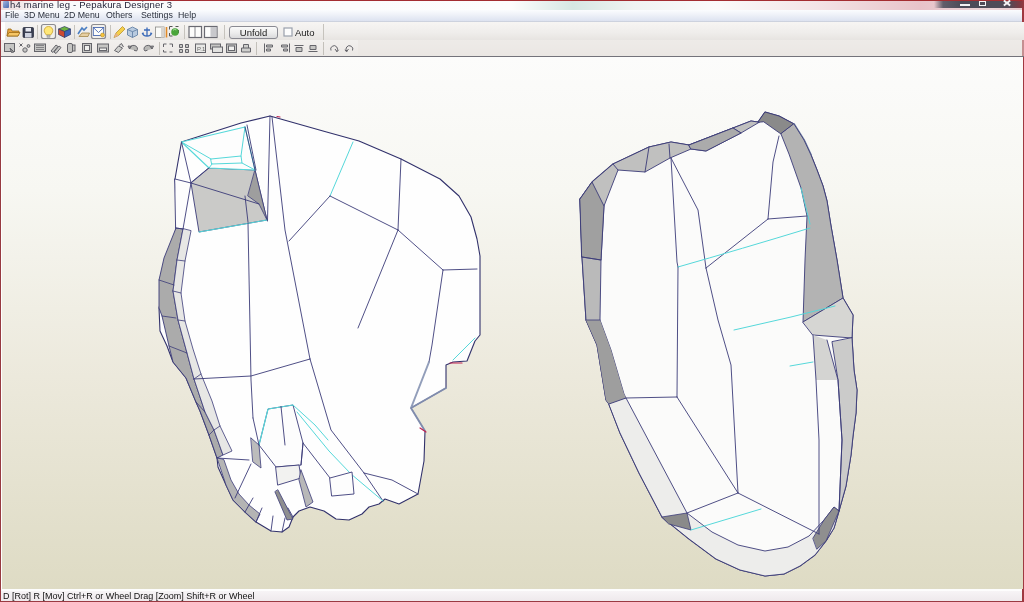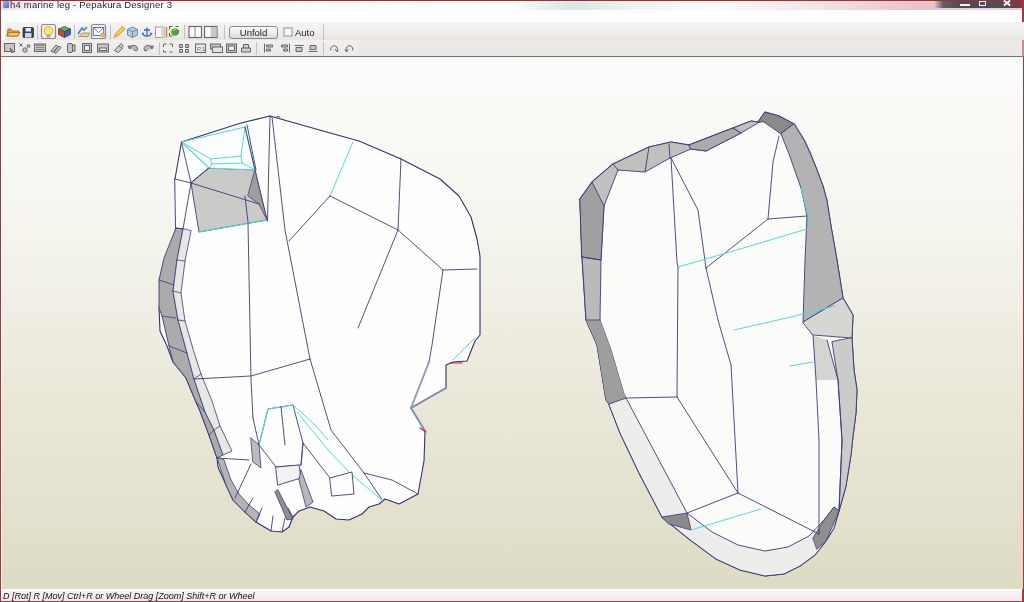--- a/index.html
+++ b/index.html
@@ -29,36 +29,44 @@
     background:linear-gradient(180deg,#f2f0ee 0%,#ebe8e5 100%);
     border-bottom:1px solid #73737b;box-sizing:border-box;}
   
   #view{position:absolute;left:1px;top:57px;width:1021px;height:532px;
     background:linear-gradient(180deg,#fcfcfb 0%,#f7f7f2 25%,#ece9dc 60%,#dedbc4 100%);}
   
   #statwhite{position:absolute;left:0;top:589px;width:100%;height:2px;background:#fdfdfd;}
   #status{position:absolute;left:0;top:591px;width:100%;height:11px;
     background:linear-gradient(180deg,#f7f4f6 0%,#eee9ec 100%);
     border-bottom:1px solid #9b3a42;box-sizing:border-box;
-    font-size:9px;color:#111;font-style:italic;}
+    font-size:9px;color:#111;}
   #status span{position:absolute;left:2px;top:0px;}
 </style>
 </head>
 <body>
 <div id="win">
   <div id="title">
     <div class="ico"></div>
     <div class="txt">h4 marine leg - Pepakura Designer 3</div>
     <div id="darkcap">
       <div class="wbtn" style="left:26px;top:3px;width:10px;height:2px;background:#f2f2f4;"></div>
       <div class="wbtn" style="left:45px;top:0px;width:7px;height:5px;border:1.5px solid #f2f2f4;box-sizing:border-box;background:none;"></div>
       <div class="wbtn" style="left:69px;top:1px;width:8px;height:2px;background:#f2f2f4;transform:rotate(38deg);"></div>
       <div class="wbtn" style="left:69px;top:1px;width:8px;height:2px;background:#f2f2f4;transform:rotate(-38deg);"></div>
     </div>
   </div>
+  <div id="menubar">
+    <span class="mi" style="left:4px;">File</span>
+    <span class="mi" style="left:23px;">3D Menu</span>
+    <span class="mi" style="left:63px;">2D Menu</span>
+    <span class="mi" style="left:105px;">Others</span>
+    <span class="mi" style="left:140px;">Settings</span>
+    <span class="mi" style="left:177px;">Help</span>
+  </div>
   <div id="tb1">
   <svg width="1024" height="18" viewBox="0 22 1024 18">
 
     <path d="M2,36 L3,29 L6,29 L7,31 L14,31 L13,36 Z" fill="#e8a33d" stroke="#9a6a14" stroke-width="0.8"></path>
     <path d="M2,36 L4,32.5 L15,32.5 L13,36 Z" fill="#f6c564" stroke="#9a6a14" stroke-width="0.8"></path>
 
     <rect x="18" y="27.5" width="10.5" height="10" rx="1" fill="#3a3f52" stroke="#23273a" stroke-width="0.7"></rect>
     <rect x="20.5" y="28" width="5.5" height="3.5" fill="#e8eaf2"></rect>
     <rect x="20" y="33" width="6.5" height="4.5" fill="#cfd3e0"></rect>
     <line x1="32.5" y1="25" x2="32.5" y2="39" stroke="#c6c3bd"></line>

